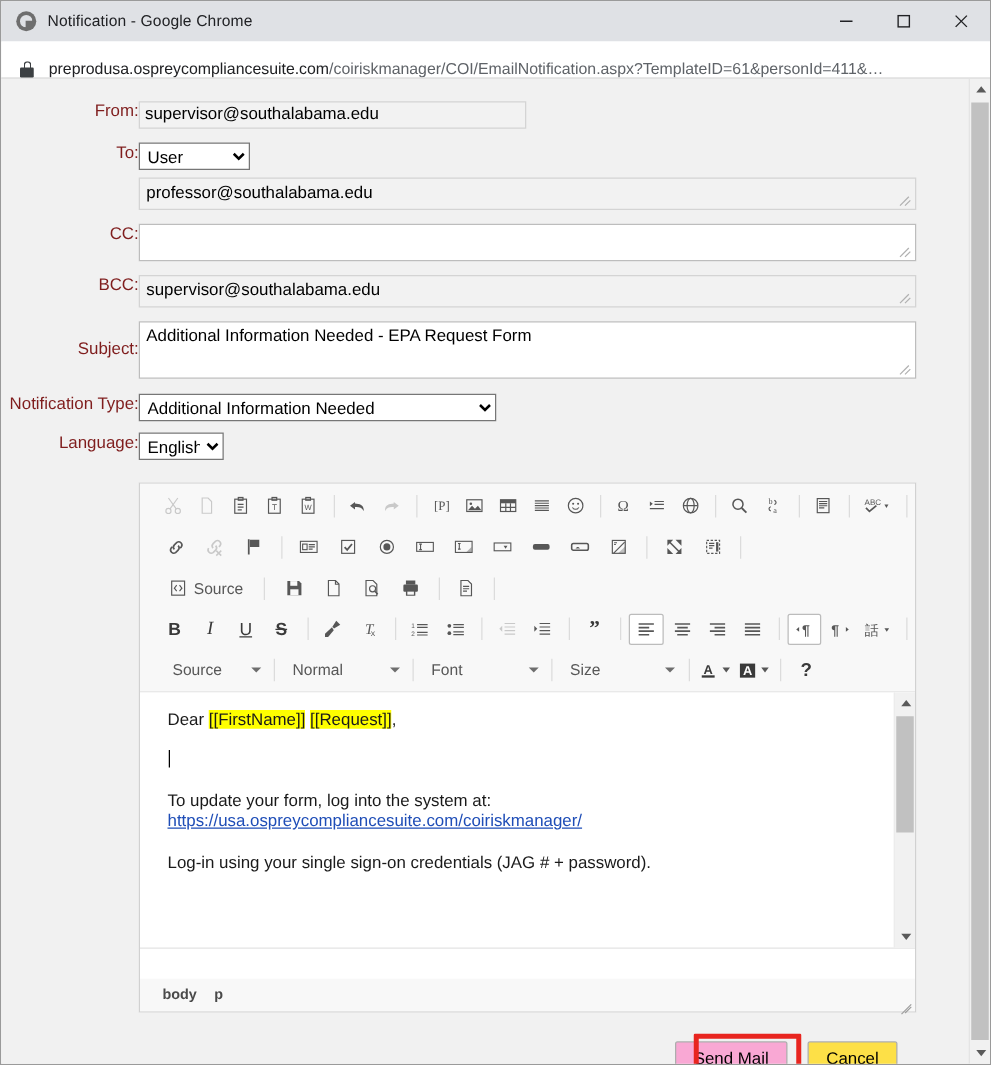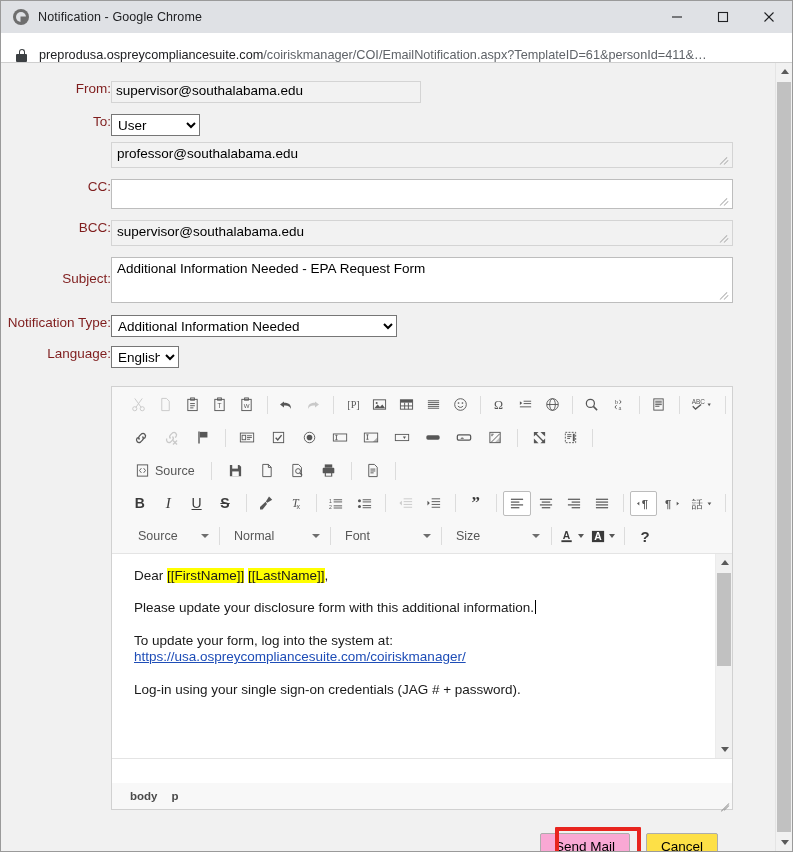--- a/index.html
+++ b/index.html
@@ -824,22 +824,22 @@
                 <span class="dd-arrow"></span>
               </span>
             </div>
             <div class="sep" style="margin:0 5px"></div>
             <div class="tbtn" style="font-size:15px;font-weight:bold;color:#3a3a3a">?</div>
           </div>
         </div>
 
         <div class="cke-body">
           <div class="cke-content">
-            <p><span>Dear </span><span class="hl">[[FirstName]]</span> <span class="hl">[[LastName]]</span><span>,</span></p>
-            <p><span>Please update your disclosure form with this additional information.</span><span class="caret-txt"></span></p>
+            <p><span>Dear </span><span class="hl">[[FirstName]]</span> <span class="hl">[[Request]]</span><span>,</span></p>
+            <p><span class="caret-txt"></span></p>
             <p style="margin-bottom:16px">
               <span>To update your form, log into the system at:</span><br>
               <a href="#">https://usa.ospreycompliancesuite.com/coiriskmanager/</a>
             </p>
             <p>Log-in using your single sign-on credentials (JAG # + password).</p>
           </div>
           <div class="ckescroll">
             <div class="arrow">
                 <span class="tri up"></span>
               </div>

